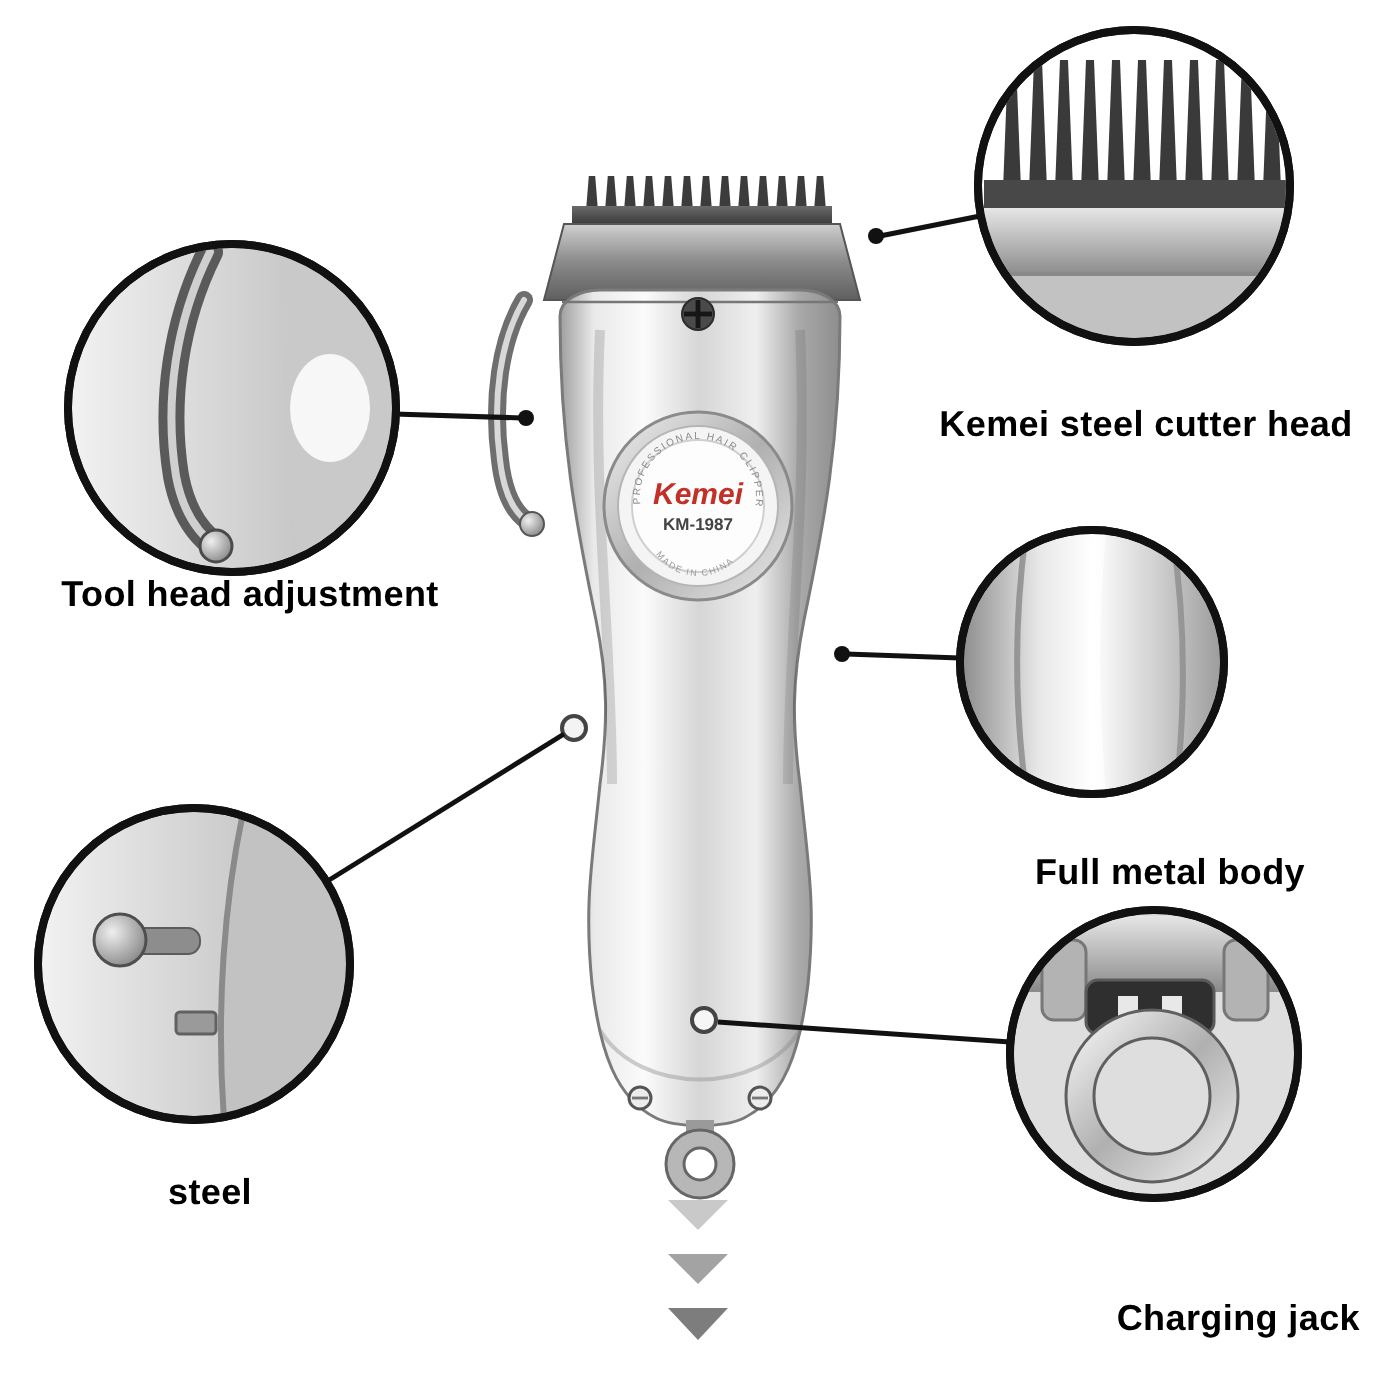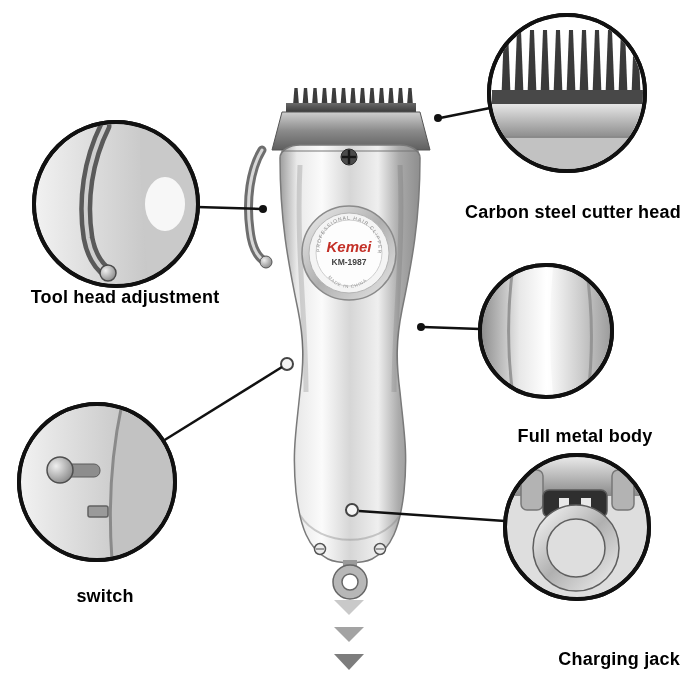--- a/index.html
+++ b/index.html
@@ -257,23 +257,23 @@
     <circle cx="577" cy="527" r="72" fill="none" stroke="#111" stroke-width="4"></circle>
   </g>
 
   <g>
     <polygon points="334,600 364,600 349,615" fill="#c9c9c9"></polygon>
     <polygon points="334,627 364,627 349,642" fill="#a3a3a3"></polygon>
     <polygon points="334,654 364,654 349,670" fill="#7d7d7d"></polygon>
   </g>
 </svg>
 
-<div class="label" style="left:450px;top:202px;width:246px;">Carbon steel cutter head</div>
+<div class="label" style="left:450px;top:202px;width:246px;">Kemei steel cutter head</div>
 
 <div class="label" style="left:15px;top:287px;width:220px;">Tool head adjustment</div>
 
 <div class="label" style="left:500px;top:426px;width:170px;">Full metal body</div>
 
-<div class="label" style="left:40px;top:586px;width:130px;">switch</div>
+<div class="label" style="left:40px;top:586px;width:130px;">steel</div>
 
 <div class="label" style="left:520px;top:649px;width:160px;text-align:right;">Charging jack</div>
 
 </div>
 
 </body></html>

